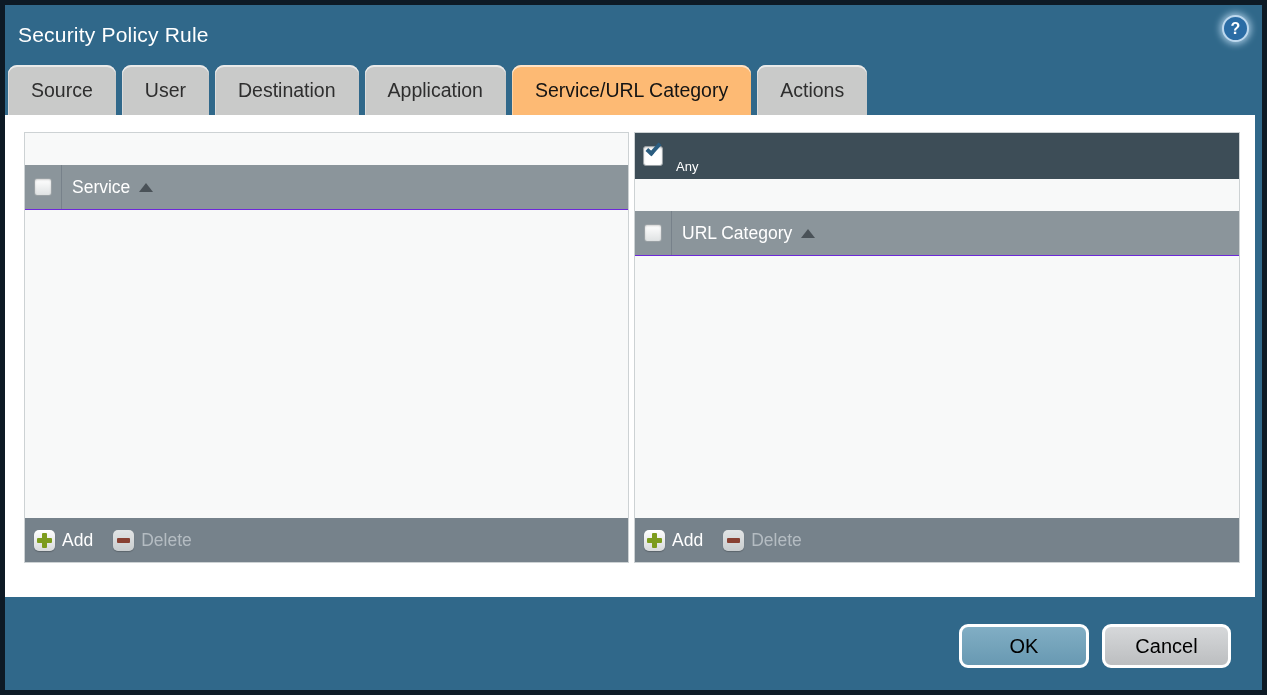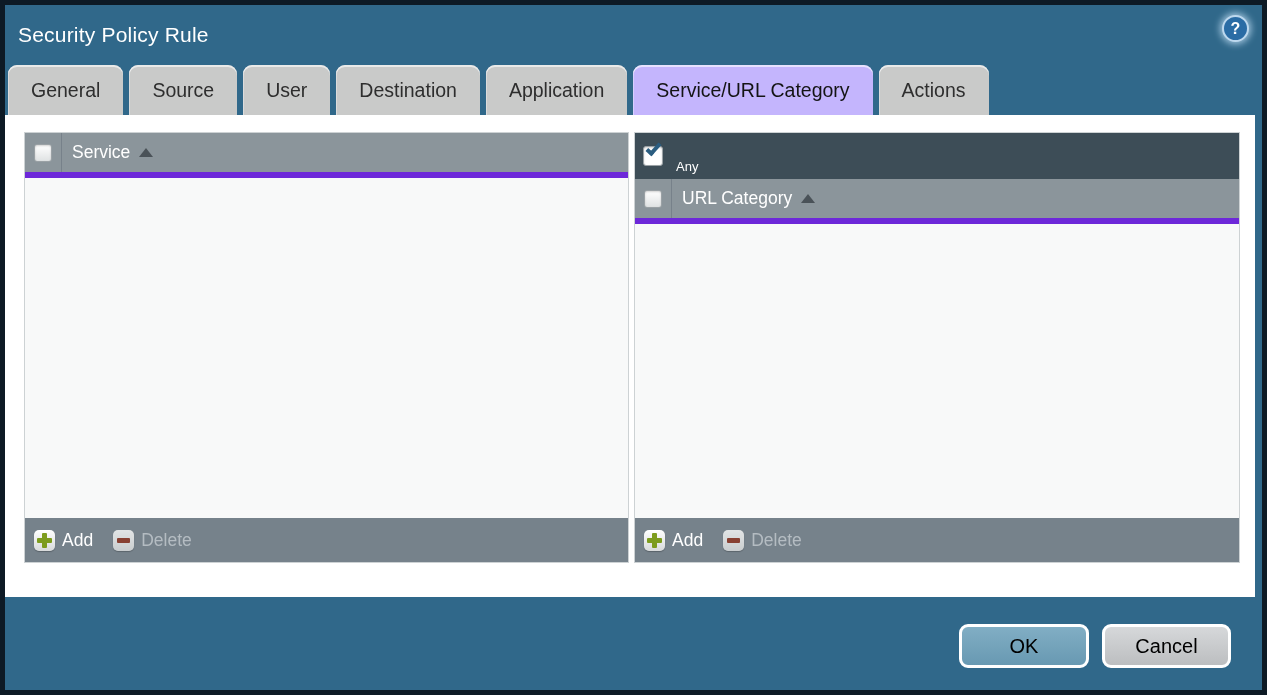--- a/index.html
+++ b/index.html
@@ -24,42 +24,43 @@
   }
 
   
   .tabs { position:absolute; left:3px; top:60px; right:0; height:50px; display:flex; gap:6px; }
   .tab {
     background:#c9cac9; color:#2e2e2e; font-size:19.5px;
     border-radius:9px 9px 0 0; padding:0 23px;
     display:flex; align-items:center; cursor:pointer;
     box-shadow:inset 0 2px 0 rgba(255,255,255,0.6), inset 1px 0 0 rgba(255,255,255,0.35);
   }
-  .tab.active { background:#c4b5fd; color:#141414; }
+  .tab.active { background:#fdba74; color:#141414; }
 
   
   .content {
     position:absolute; left:0; top:110px; width:1250px; height:482px;
     background:#ffffff;
   }
 
   .panel {
     position:absolute; top:17px; height:431px;
     display:flex; flex-direction:column;
     border:1px solid #cdd2d4; background:#f8f9f9;
   }
   .panel.left  { left:19px;  width:605px; }
   .panel.right { left:629px; width:606px; }
 
   .ptoolbar { height:46px; background:#3d4d57; flex:0 0 auto; display:flex; align-items:center; }
   .pcolheader {
     height:45px; background:#8b959b; flex:0 0 auto;
     display:flex; align-items:center; position:relative;
     color:#ffffff; font-size:17.5px;
-    border-bottom:6px solid #6d28d9;
+    border-bottom:1px solid #6d28d9;
+    margin-top:32px;
   }
   .pcolheader .col-divider { position:absolute; left:36px; top:0; bottom:0; width:1px; background:#77818a; }
   .pbody { flex:1 1 auto; background:#f8f9f9; }
   .pfooter { height:44px; background:#76828b; flex:0 0 auto; display:flex; align-items:center; color:#ffffff; font-size:17.5px; }
 
   
   .dropdown { display:flex; align-items:center; margin-left:6px; }
   .dropdown-field {
     width:219px; height:33px; background:#ffffff; border:1px solid #767d83;
     font-size:17.5px; color:#111; display:flex; align-items:center; padding-left:9px;
@@ -120,21 +121,20 @@
 <body>
 
 <div class="screen">
 
   <div class="titlebar">
     <span class="dialog-title">Security Policy Rule</span>
     <span class="help-btn">?</span>
   </div>
 
   <div class="tabs">
-    <div class="tab">General</div>
     <div class="tab">Source</div>
     <div class="tab">User</div>
     <div class="tab">Destination</div>
     <div class="tab">Application</div>
     <div class="tab active">Service/URL Category</div>
     <div class="tab">Actions</div>
   </div>
 
   <div class="content">
 

